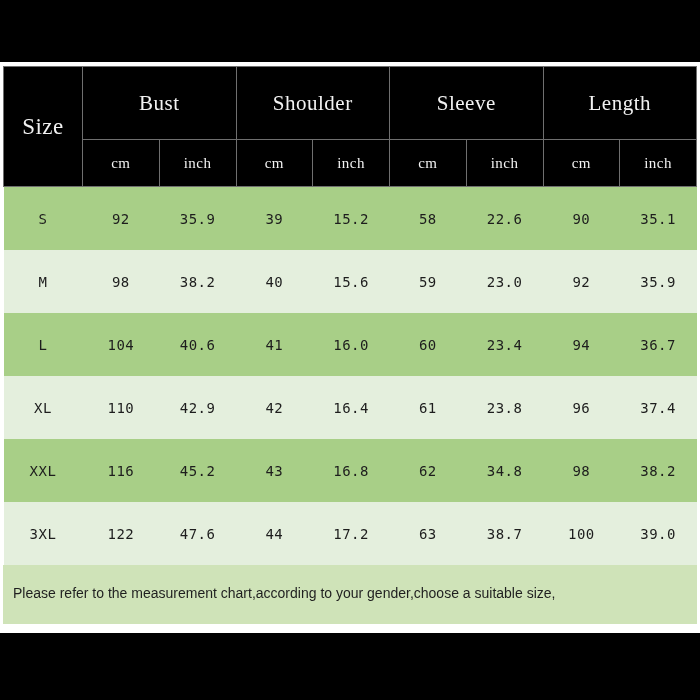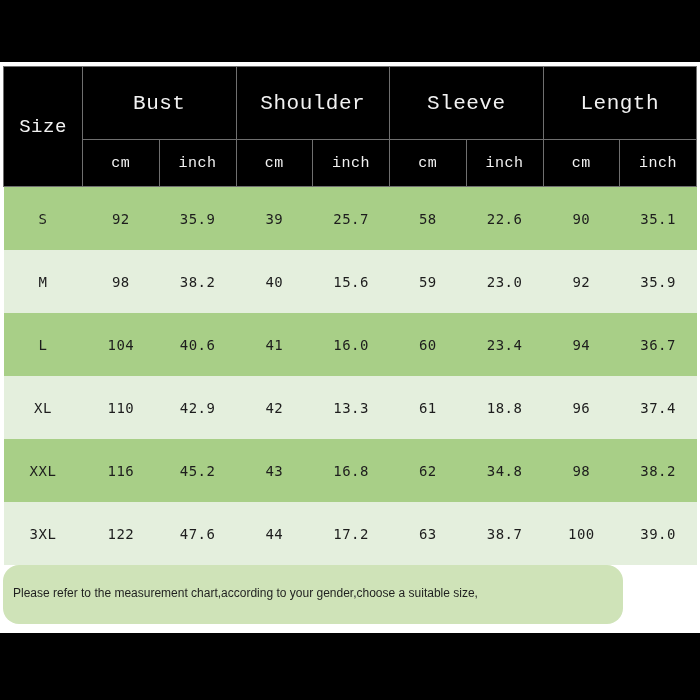--- a/index.html
+++ b/index.html
@@ -37,29 +37,29 @@
     width: 694px;
     border-collapse: collapse;
     table-layout: fixed;
   }
 
   
   table.size-chart thead th {
     background: #000000;
     color: #f2f2f2;
     border: 1px solid #6f6f6f;
-    font-family: Liberation Mono, monospace;
+    font-family: Liberation Serif, serif;
     font-weight: normal;
     text-align: center;
     letter-spacing: 0.5px;
   }
   th.size-head {
     width: 76px;
     height: 114px;
-    font-size: 19px;
+    font-size: 23px;
     vertical-align: middle;
   }
   th.group-head {
     height: 70px;
     font-size: 21px;
     vertical-align: middle;
   }
   th.unit-head {
     height: 44px;
     font-size: 15px;
@@ -76,29 +76,28 @@
     color: #1d1d1d;
     border: 0;
     letter-spacing: 0.5px;
   }
   tbody tr.row-dark td { background: #a8cf87; }
   tbody tr.row-light td { background: #e4efdd; }
   td.size-cell { font-size: 14px; }
 
   
   #note {
-    width: 620px;
+    width: 694px;
     box-sizing: border-box;
     background: #cfe3b8;
     color: #1f1f1f;
     padding: 16px 10px 18px 10px;
     font-family: "Liberation Sans", sans-serif;
-    font-size: 12px;
+    font-size: 14px;
     line-height: 25px;
-    border-radius: 16px;
   }
   #note div { white-space: nowrap; }
 </style>
 </head>
 <body>
 
 <div id="screen">
 
   <div id="sheet">
 
@@ -122,21 +121,21 @@
           <th class="unit-head">inch</th>
         </tr>
       </thead>
 
       <tbody>
         <tr class="row-dark">
           <td class="size-cell">S</td>
           <td>92</td>
           <td>35.9</td>
           <td>39</td>
-          <td>25.7</td>
+          <td>15.2</td>
           <td>58</td>
           <td>22.6</td>
           <td>90</td>
           <td>35.1</td>
         </tr>
         <tr class="row-light">
           <td class="size-cell">M</td>
           <td>98</td>
           <td>38.2</td>
           <td>40</td>
@@ -155,23 +154,23 @@
           <td>60</td>
           <td>23.4</td>
           <td>94</td>
           <td>36.7</td>
         </tr>
         <tr class="row-light">
           <td class="size-cell">XL</td>
           <td>110</td>
           <td>42.9</td>
           <td>42</td>
-          <td>13.3</td>
+          <td>16.4</td>
           <td>61</td>
-          <td>18.8</td>
+          <td>23.8</td>
           <td>96</td>
           <td>37.4</td>
         </tr>
         <tr class="row-dark">
           <td class="size-cell">XXL</td>
           <td>116</td>
           <td>45.2</td>
           <td>43</td>
           <td>16.8</td>
           <td>62</td>

